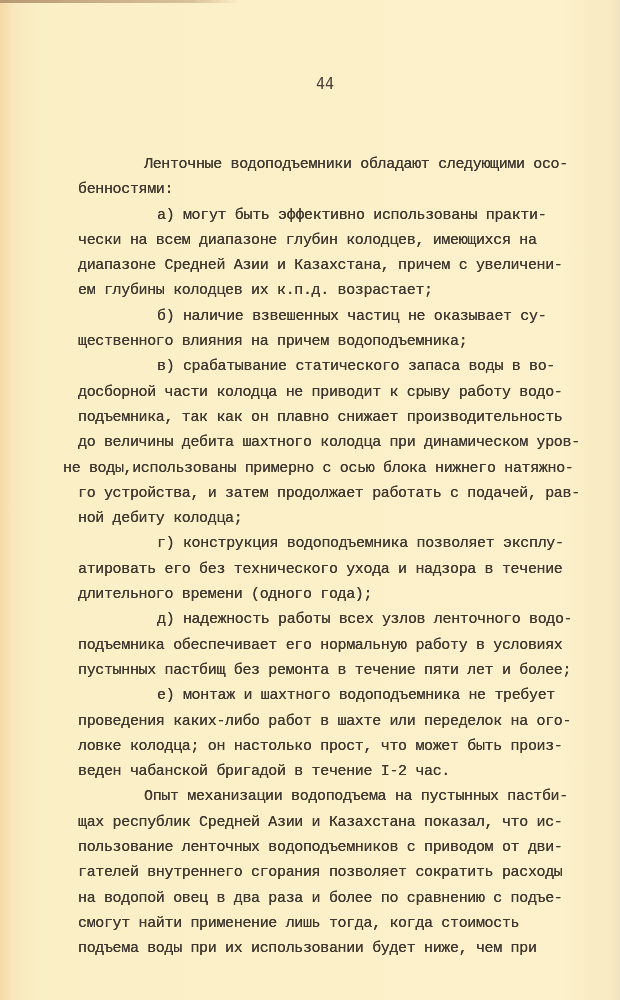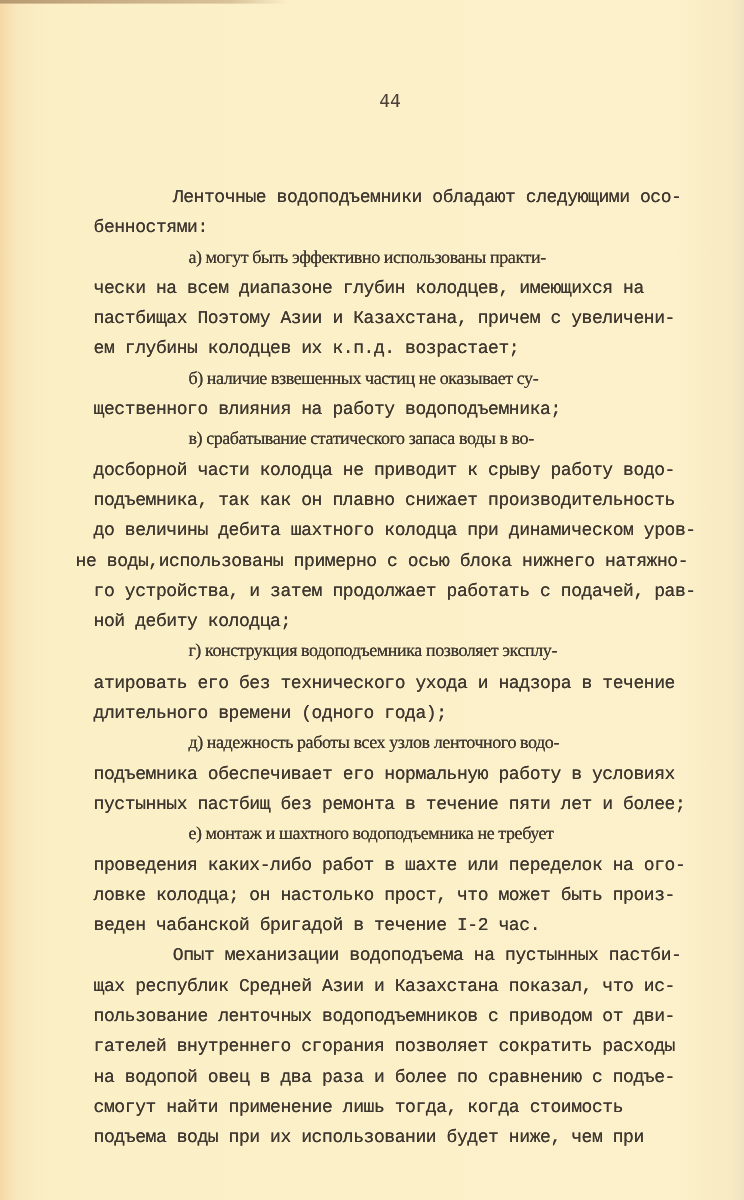--- a/index.html
+++ b/index.html
@@ -54,38 +54,38 @@
     }
     .line {
       position: relative;
       white-space: pre;
       height: 25.3px;
       letter-spacing: -0.35px;
       text-shadow: 0 0 0.4px #3f3830;
     }
     .l-main { padding-left: 78px; }
     .l-ind1 { padding-left: 144px; }
-    .l-ind2 { padding-left: 157px; font-family: Liberation Serif, serif; }
+    .l-ind2 { padding-left: 157px; }
     .l-out  { padding-left: 63px; }
   </style>
 </head>
 <body>
 
 <div class="page">
   <div class="page-number">44</div>
 
   <div class="text">
     <div class="line l-ind1">Ленточные водоподъемники обладают следующими осо-</div>
     <div class="line l-main">бенностями:</div>
     <div class="line l-ind2">а) могут быть эффективно использованы практи-</div>
     <div class="line l-main">чески на всем диапазоне глубин колодцев, имеющихся на</div>
-    <div class="line l-main">пастбищах Поэтому Азии и Казахстана, причем с увеличени-</div>
+    <div class="line l-main">диапазоне Средней Азии и Казахстана, причем с увеличени-</div>
     <div class="line l-main">ем глубины колодцев их к.п.д. возрастает;</div>
     <div class="line l-ind2">б) наличие взвешенных частиц не оказывает су-</div>
-    <div class="line l-main">щественного влияния на работу водоподъемника;</div>
+    <div class="line l-main">щественного влияния на причем водоподъемника;</div>
     <div class="line l-ind2">в) срабатывание статического запаса воды в во-</div>
     <div class="line l-main">досборной части колодца не приводит к срыву работу водо-</div>
     <div class="line l-main">подъемника, так как он плавно снижает производительность</div>
     <div class="line l-main">до величины дебита шахтного колодца при динамическом уров-</div>
     <div class="line l-out">не воды,использованы примерно с осью блока нижнего натяжно-</div>
     <div class="line l-main">го устройства, и затем продолжает работать с подачей, рав-</div>
     <div class="line l-main">ной дебиту колодца;</div>
     <div class="line l-ind2">г) конструкция водоподъемника позволяет эксплу-</div>
     <div class="line l-main">атировать его без технического ухода и надзора в течение</div>
     <div class="line l-main">длительного времени (одного года);</div>

